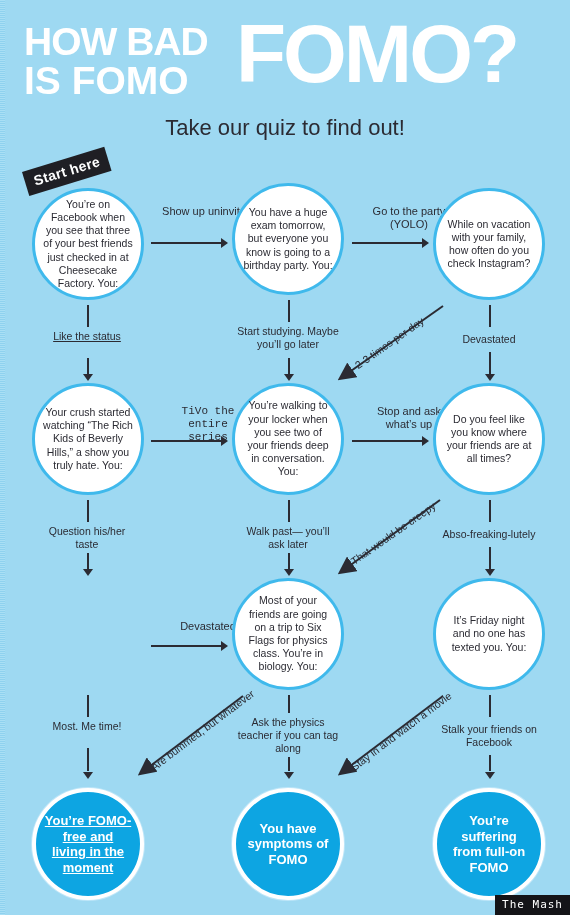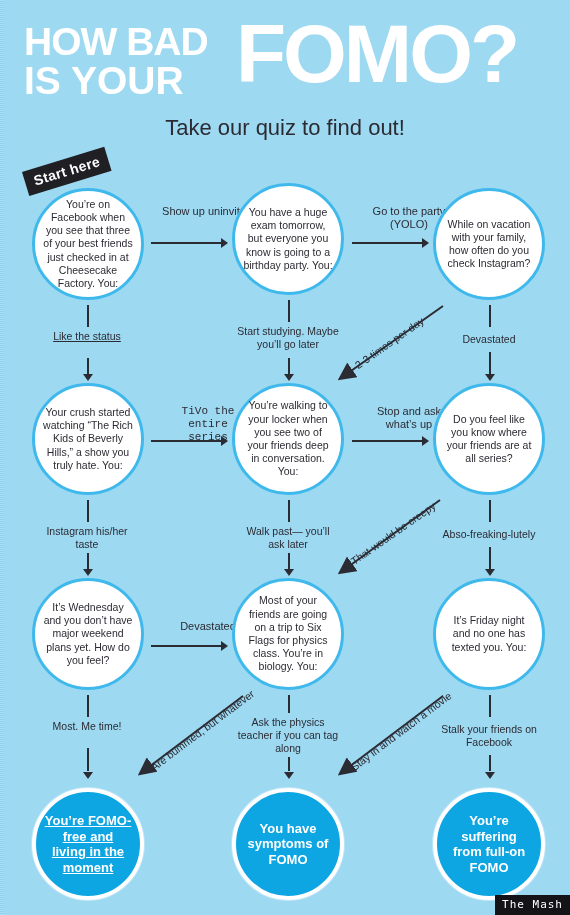--- a/index.html
+++ b/index.html
@@ -164,38 +164,37 @@
 </style>
 </head>
 <body>
 
 <div id="root">
 
   <div class="header">
     <div class="title-block">
       <div class="title-left">
         <div class="l1">HOW BAD</div>
-        <div class="l2">IS YOUR</div>
+        <div class="l2">IS FOMO</div>
       </div>
       <div class="title-right">FOMO?</div>
     </div>
     <div class="subtitle">Take our quiz to find out!</div>
   </div>
 
   <div class="start-badge">Start here</div>
 
   <div class="node" style="left:32px;top:188px;">You’re on Facebook when you see that three of your best friends just checked in at Cheesecake Factory. You:</div>
   <div class="node" style="left:232px;top:183px;">You have a huge exam tomorrow, but everyone you know is going to a birthday party. You:</div>
   <div class="node" style="left:32px;top:383px;">Your crush started watching “The Rich Kids of Beverly Hills,” a show you truly hate. You:</div>
 
   <div class="node" style="left:433px;top:188px;">While on vacation with your family, how often do you check Instagram?</div>
   <div class="node" style="left:232px;top:383px;">You’re walking to your locker when you see two of your friends deep in conversation. You:</div>
-  <div class="node" style="left:433px;top:383px;">Do you feel like you know where your friends are at all series?</div>
-
-  <div class="node" style="left:32px;top:578px;">It’s Wednesday and you don’t have major weekend plans yet. How do you feel?</div>
+  <div class="node" style="left:433px;top:383px;">Do you feel like you know where your friends are at all times?</div>
+
   <div class="node" style="left:232px;top:578px;">Most of your friends are going on a trip to Six Flags for physics class. You’re in biology. You:</div>
   <div class="node" style="left:433px;top:578px;">It’s Friday night and no one has texted you. You:</div>
 
   <div class="node result" style="left:32px;top:788px;text-decoration:underline;">You’re FOMO-free and living in the moment</div>
   <div class="node result" style="left:232px;top:788px;">You have symptoms of FOMO</div>
   <div class="node result" style="left:433px;top:788px;">You’re suffering from full-on FOMO</div>
 
   <div class="hlabel" style="left:142px;top:205px;width:90px;">Show up uninvited</div>
   <div class="hline" style="left:151px;top:242px;width:70px;"></div>
   <div class="harrow" style="left:221px;top:238px;"></div>
@@ -225,21 +224,21 @@
   <div class="vlabel" style="left:228px;top:325px;width:120px;">Start studying. Maybe you’ll go later</div>
   <div class="vline" style="left:288px;top:358px;height:17px;"></div>
   <div class="varrow" style="left:284px;top:374px;"></div>
 
   <div class="vline" style="left:489px;top:305px;height:22px;"></div>
   <div class="vlabel" style="left:434px;top:333px;width:110px;">Devastated</div>
   <div class="vline" style="left:489px;top:352px;height:23px;"></div>
   <div class="varrow" style="left:485px;top:374px;"></div>
 
   <div class="vline" style="left:87px;top:500px;height:22px;"></div>
-  <div class="vlabel" style="left:37px;top:525px;width:100px;">Instagram his/her taste</div>
+  <div class="vlabel" style="left:37px;top:525px;width:100px;">Question his/her taste</div>
   <div class="vline" style="left:87px;top:553px;height:17px;"></div>
   <div class="varrow" style="left:83px;top:569px;"></div>
 
   <div class="vline" style="left:288px;top:500px;height:22px;"></div>
   <div class="vlabel" style="left:238px;top:525px;width:100px;">Walk past— you’ll ask later</div>
   <div class="vline" style="left:288px;top:553px;height:17px;"></div>
   <div class="varrow" style="left:284px;top:569px;"></div>
 
   <div class="vline" style="left:489px;top:500px;height:22px;"></div>
   <div class="vlabel" style="left:424px;top:528px;width:130px;">Abso-freaking-lutely</div>

